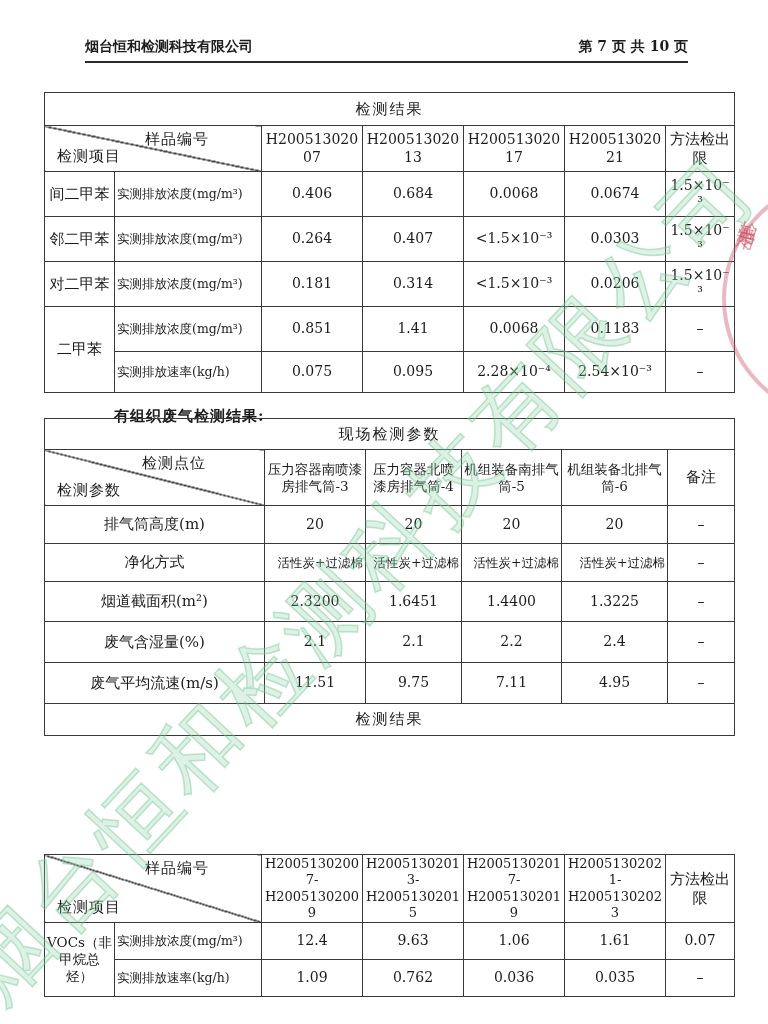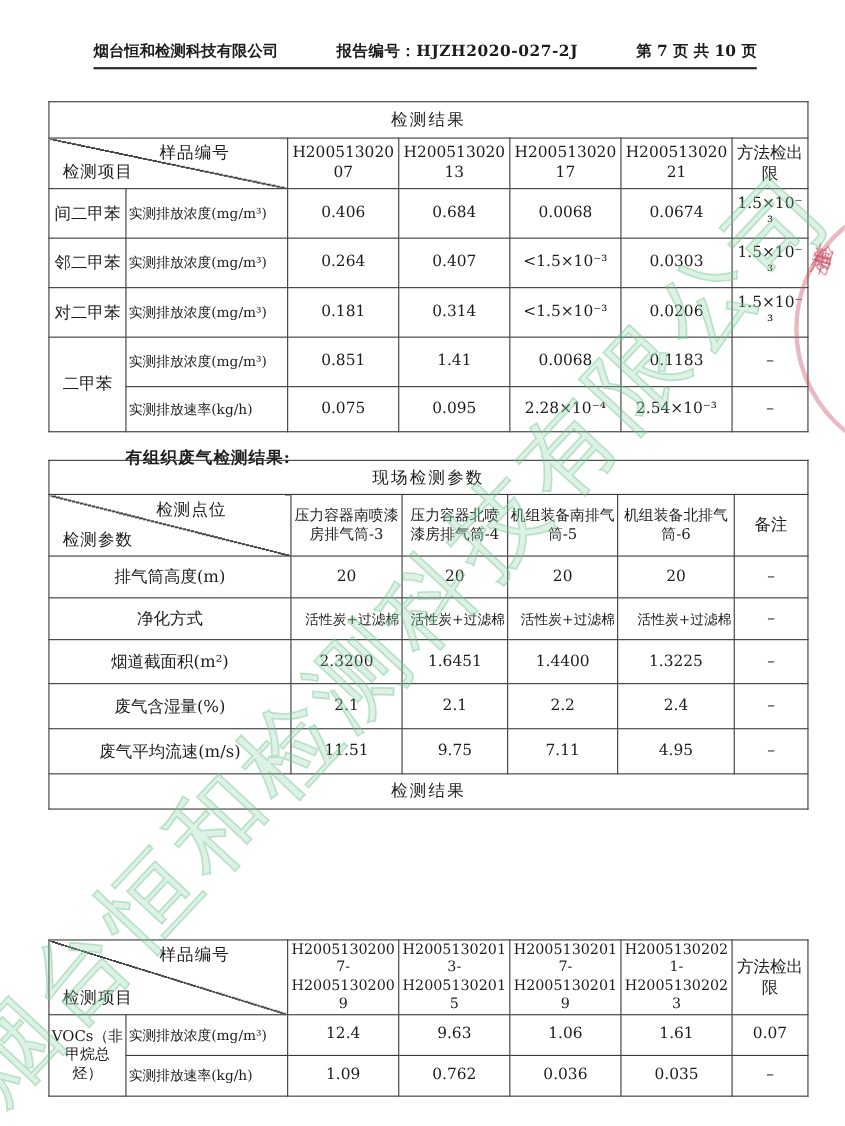--- a/index.html
+++ b/index.html
@@ -112,21 +112,20 @@
     pointer-events: none;
     writing-mode: vertical-rl;
     letter-spacing: 4px;
   }
 </style>
 </head>
 <body>
 
 <div class="pg-header">
   <span>烟台恒和检测科技有限公司</span>
-  <span class="mid"><span>报告编号：</span><span>HJZH2020-027-2J</span></span>
   <span>第 7 页 共 10 页</span>
 </div>
 
 <div class="watermark">烟台恒和检测科技有限公司</div>
 
 <div class="stamp-ring"></div>
 <div class="stamp-marks">检测专用</div>
 
 <table id="table1">
   <colgroup>

